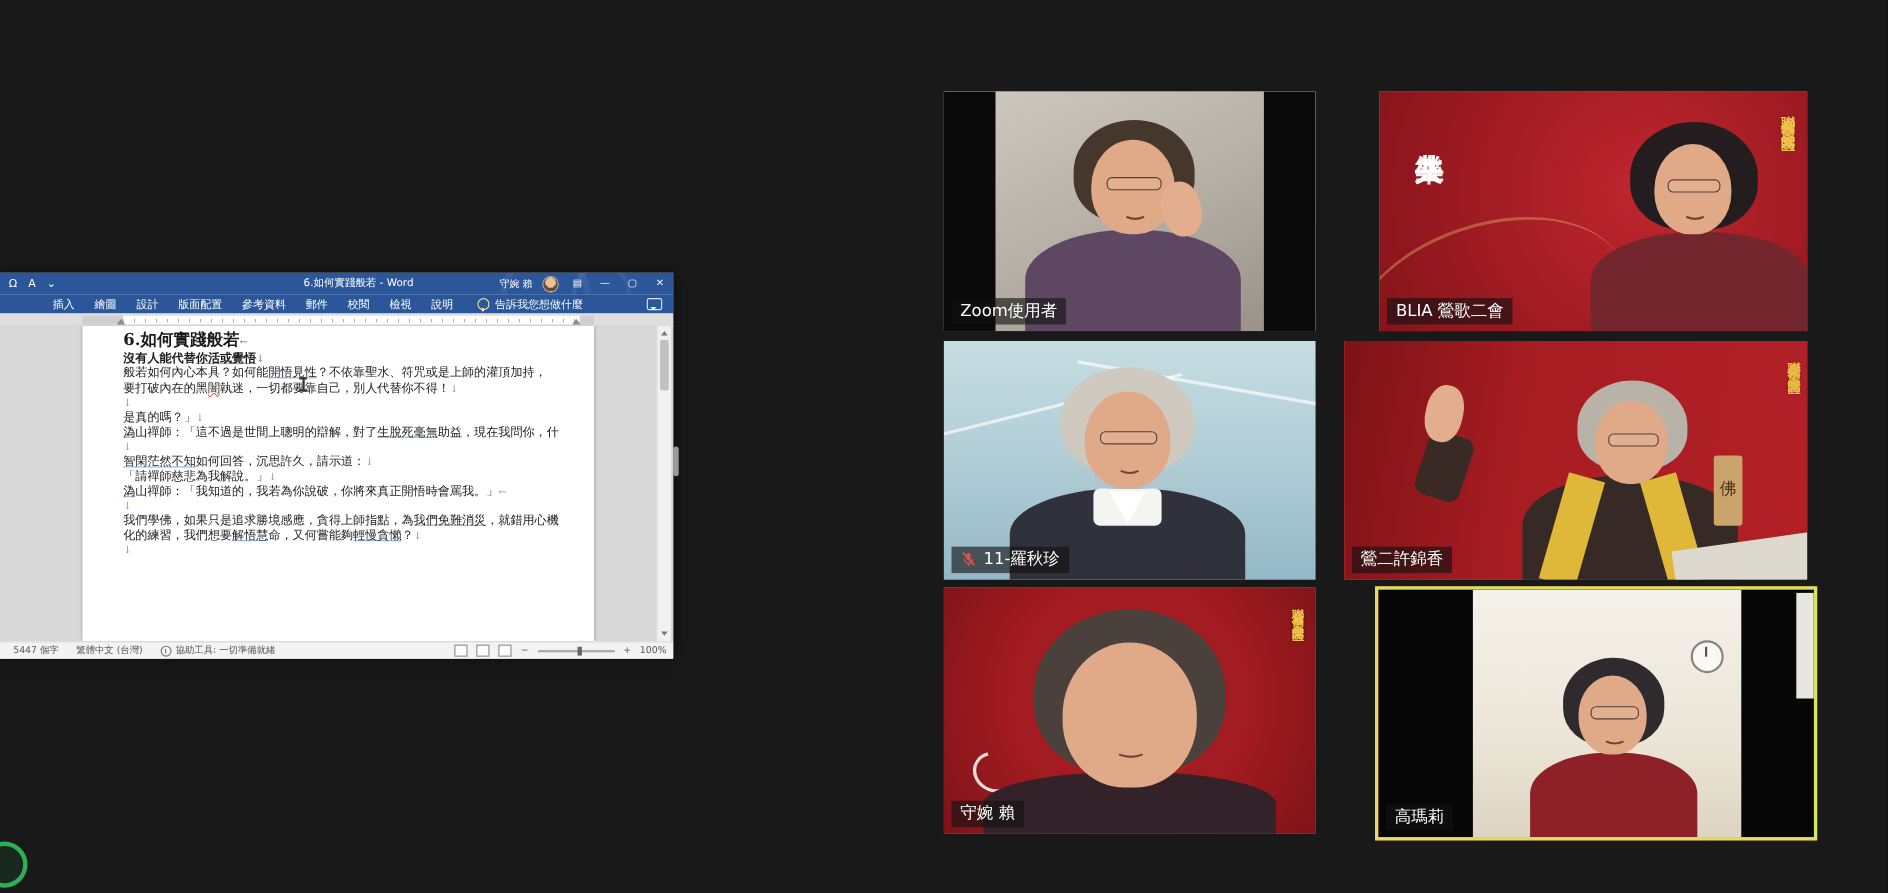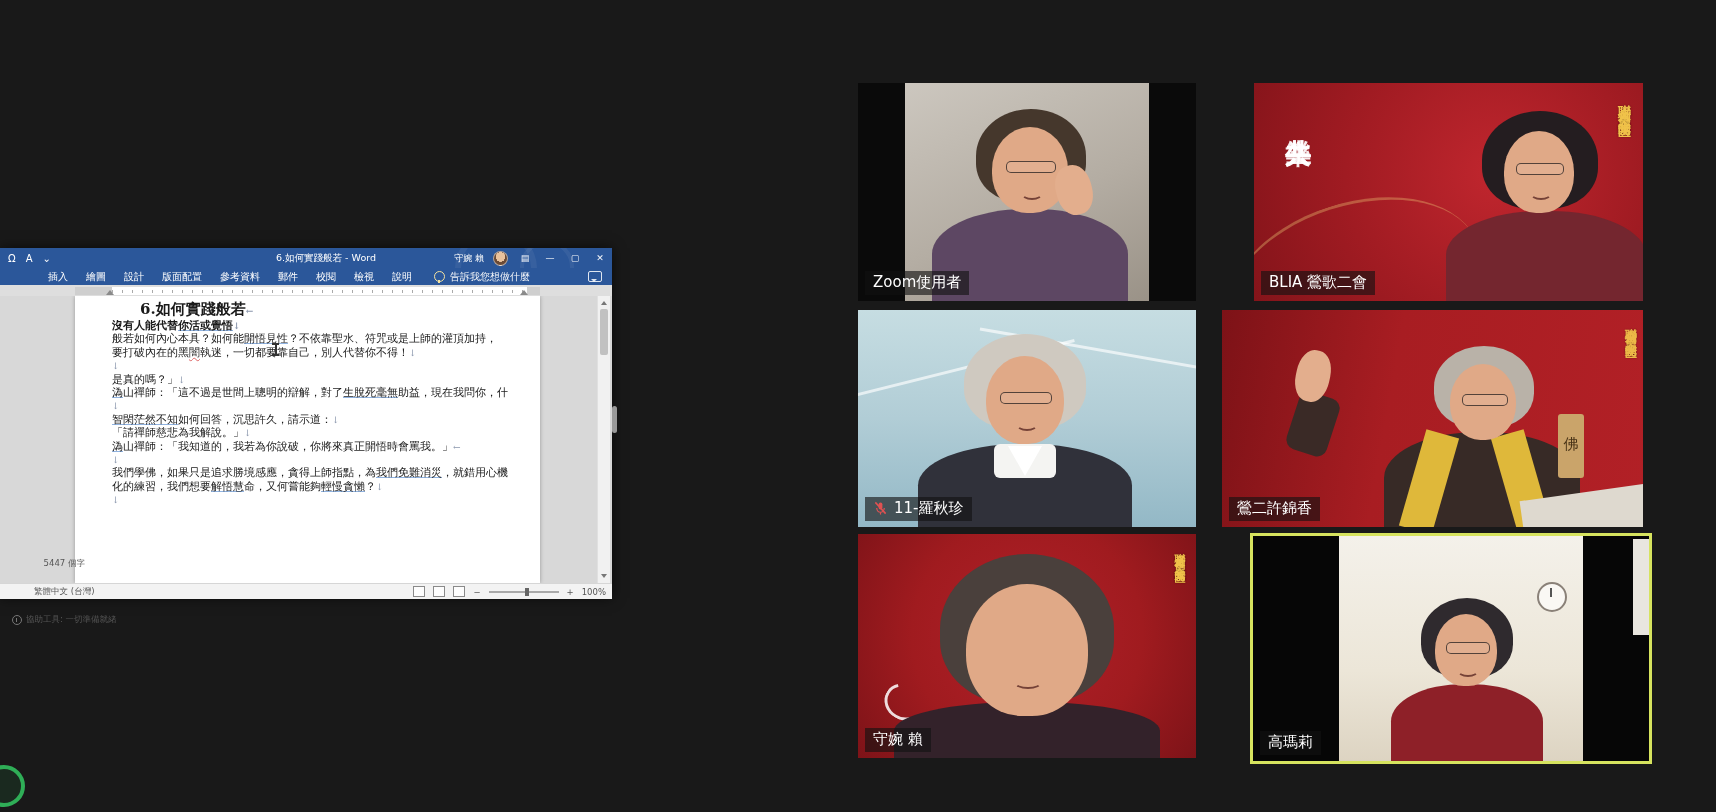--- a/index.html
+++ b/index.html
@@ -26,32 +26,32 @@
   .comment-ic:after{content:"";position:absolute;left:2px;bottom:-4px;border:3px solid transparent;border-top-color:rgba(255,255,255,.85);}
   .rulerband{position:absolute;left:0;top:37px;width:100%;height:11px;background:#dedede;border-bottom:1px solid #c9c9c9;}
   .ruler-page{position:absolute;left:75px;top:2px;width:465px;height:8px;background:#cfcfcf;}
   .ruler-text{position:absolute;left:112px;top:2px;width:415px;height:8px;background:#fff;
      background-image:repeating-linear-gradient(90deg,#aaa 0 1px,transparent 1px 10px);background-size:100% 3px;background-position:0 3px;background-repeat:no-repeat;}
   .ind{position:absolute;top:1px;width:0;height:0;border:4px solid transparent;border-bottom:5px solid #8a8a8a;}
   .docarea{position:absolute;left:0;top:48px;width:100%;height:287px;background:#d8d8d8;overflow:hidden;}
   .page{position:absolute;left:75px;top:0;width:465px;height:287px;background:#fff;box-shadow:0 0 4px rgba(0,0,0,.3);overflow:hidden;}
   .pagetext{position:absolute;left:37px;top:3px;right:12px;color:#1a1a1a;}
   .doc-line{height:13.4px;line-height:13.4px;font-size:11px;white-space:nowrap;font-family:"DejaVu Serif","Liberation Serif",serif;}
-  .doc-line.h{height:20px;line-height:20px;font-size:15px;font-weight:bold;margin-left:28px;}
+  .doc-line.h{height:20px;line-height:20px;font-size:15px;font-weight:bold;}
   .doc-line.b{font-weight:bold;}
   .ub{text-decoration:underline;text-decoration-color:#8fb2e0;text-decoration-thickness:1px;}
   .ur{text-decoration:underline wavy #d66;text-decoration-thickness:1px;}
   .mark{color:#8b97ad;font-size:9px;}
   .vscroll{position:absolute;right:2px;top:0;width:12px;height:287px;background:#f1f1f1;border-left:1px solid #e0e0e0;}
   .sarrow{position:absolute;left:0;width:12px;height:11px;display:flex;align-items:center;justify-content:center;}
   .tri-up{width:0;height:0;border:3px solid transparent;border-bottom:4px solid #777;}
   .tri-down{width:0;height:0;border:3px solid transparent;border-top:4px solid #777;}
   .sthumb{position:absolute;left:2px;top:13px;width:8px;height:46px;background:#c1c1c1;border-radius:2px;}
   .statusbar{position:absolute;left:0;top:335px;width:100%;height:15px;background:#f3f3f3;border-top:1px solid #d6d6d6;color:#555;font-size:8.5px;display:flex;align-items:center;}
-  .statusbar .lft{display:flex;gap:16px;margin-left:12px;align-items:center;white-space:nowrap;flex-direction:column;}
+  .statusbar .lft{display:flex;gap:16px;margin-left:12px;align-items:center;white-space:nowrap;}
   .statusbar .rgt{position:absolute;right:6px;display:flex;gap:8px;align-items:center;}
   .viewic{width:10px;height:9px;border:1px solid #8a8a8a;background:#fdfdfd;}
   .zoomtrack{position:relative;width:70px;height:2px;background:#a9a9a9;}
   .zoomthumb{position:absolute;left:36px;top:-3px;width:4px;height:8px;background:#666;}
   .acc-ic{width:8px;height:8px;border:1px solid #777;border-radius:50%;display:inline-block;position:relative;}
   .acc-ic:after{content:"";position:absolute;left:3px;top:2px;width:1px;height:4px;background:#777;}
 
   
   #ibeam{position:absolute;left:271px;top:343px;width:9px;height:13px;}
   #ibeam .v{position:absolute;left:4px;top:0;width:1.6px;height:13px;background:#333;}

